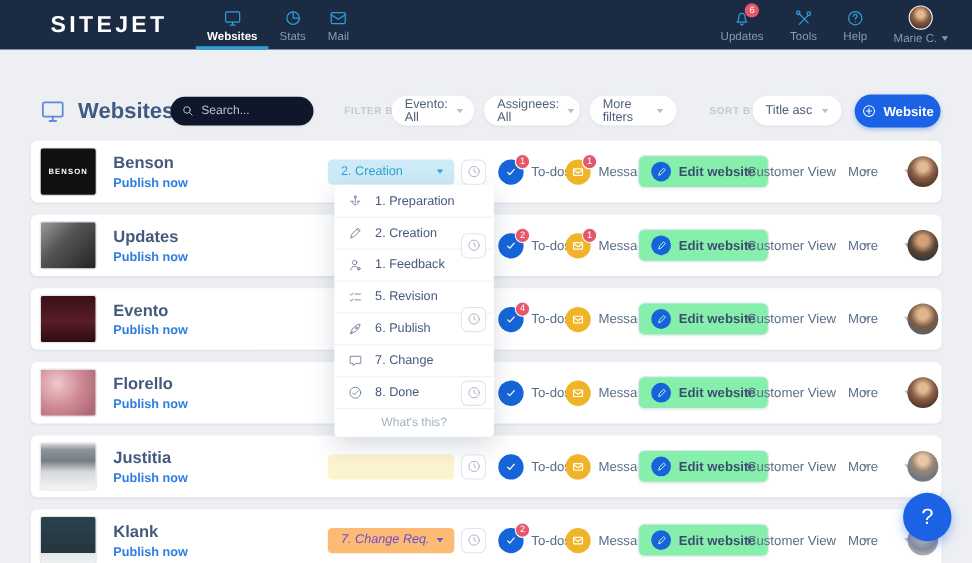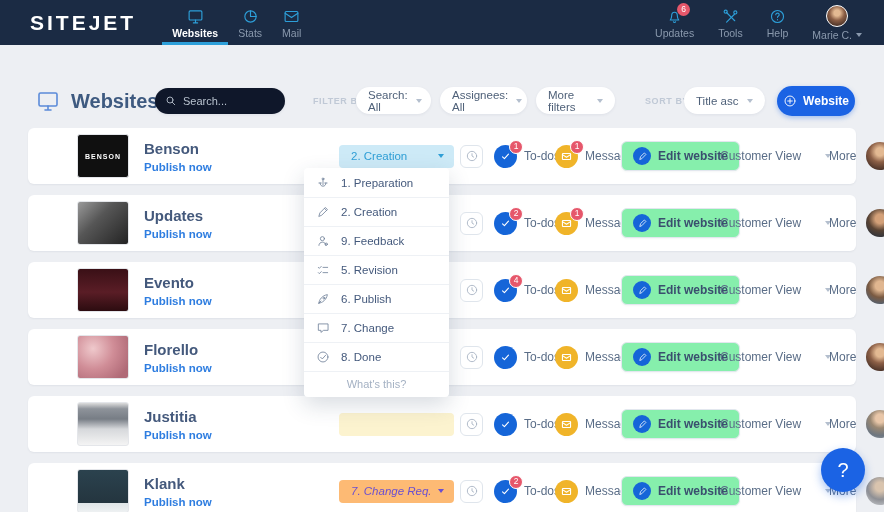--- a/index.html
+++ b/index.html
@@ -1,21 +1,21 @@
 <!DOCTYPE html>
 <html><head>
 <meta charset="utf-8">
 <style>
   * { margin:0; padding:0; box-sizing:border-box; }
   html,body { width:884px; height:512px; overflow:hidden; }
   body { font-family:"Liberation Sans", sans-serif; background:#edeff3; position:relative; }
 
   
   .navbar { position:relative; height:45px; background:#1b2b44; display:flex; align-items:stretch; }
-  .logo { color:#fff; font-size:21px; font-weight:bold; letter-spacing:3px; line-height:45px; margin-left:30px; }
+  .logo { color:#fff; font-size:21px; font-weight:bold; letter-spacing:3px; line-height:45px; margin-left:46px; }
   .nav-tabs { display:flex; margin-left:26px; }
   .nav-tab { position:relative; display:flex; flex-direction:column; align-items:center; justify-content:center; gap:2px; padding:4px 10px 3px; cursor:pointer; }
   .nav-tab .nv-ic { width:17px; height:17px; }
   .nav-tab .nv-ic svg { width:17px; height:17px; stroke:#2d9fd9; fill:none; stroke-width:1.6; stroke-linecap:round; stroke-linejoin:round; }
   .nav-label { font-size:10.5px; color:#8a99ad; }
   .nav-tab.active .nav-label { color:#ffffff; font-weight:bold; }
   .nav-tab.active::after { content:""; position:absolute; left:0; right:0; bottom:0; height:3px; background:#2d9fd9; }
   .nav-right { display:flex; margin-left:auto; margin-right:14px; gap:8px; }
   .nav-util { position:relative; display:flex; flex-direction:column; align-items:center; justify-content:center; gap:2px; padding:4px 8px 3px; cursor:pointer; }
   .nav-util .nv-ic { position:relative; width:17px; height:17px; }
@@ -47,21 +47,21 @@
   .fp-status { left:356px; width:75px; }
   .fp-assignees { left:440px; width:87px; }
   .fp-more { left:536px; width:79px; }
   .fp-sort { left:684px; width:81px; }
   .add-btn { left:777px; width:78px; height:30px; top:1px; background:#1b63e4; border-radius:15px; color:#fff; font-size:12px; font-weight:bold; gap:6px; justify-content:center; cursor:pointer; box-shadow:0 2px 5px rgba(27,99,228,0.35); }
   .add-btn svg { width:14px; height:14px; stroke:#fff; fill:none; stroke-width:1.6; stroke-linecap:round; }
 
   
   .rows { margin:11px 28px 0; }
   .card { position:relative; height:56px; background:#fff; border-radius:6px; box-shadow:0 1px 2px rgba(50,70,100,0.07); margin-bottom:11px; }
-  .col { position:absolute; top:0; height:100%; display:flex; align-items:center;margin-left:41px; }
+  .col { position:absolute; top:0; height:100%; display:flex; align-items:center; }
   .col-thumb { left:8px; }
   .thumb { position:relative; width:52px; height:44px; border-radius:3px; border:1px solid #e4e6ea; display:flex; align-items:center; justify-content:center; overflow:hidden; cursor:pointer; }
   .thumb-text { color:#fff; font-size:7px; font-weight:bold; letter-spacing:1px; }
   .thumb-benson { background:#101010; }
   .thumb-estilo { background:linear-gradient(135deg,#9a9a9a 0%,#565656 40%,#232323 100%); }
   .thumb-evento { background:linear-gradient(180deg,#3a1016 0%,#5a1d26 55%,#2c0c10 100%); }
   .thumb-florello { background:radial-gradient(circle at 30% 30%,#efc9cc 0%,#d08d97 45%,#b06a77 85%); }
   .thumb-justitia { background:linear-gradient(180deg,#dcdcdc 0%,#8e939a 14%,#777d85 38%,#d6d8db 62%,#f4f4f4 100%); }
   .thumb-klank { background:linear-gradient(180deg,#2b424e 0%,#24353f 78%,#dfe5e7 78%,#eef1f2 100%); }
 
@@ -88,21 +88,21 @@
   .col-todos { left:425px; gap:7px; }
   .col-msgs  { left:486px; gap:7px; }
 
   .col-edit { left:552px; }
   .edit-btn { display:flex; align-items:center; gap:7px; height:30px; padding:0 11px; background:#86efac; border:1px solid #e2e7ee; border-radius:6px; box-shadow:0 1px 2px rgba(50,70,100,0.05); cursor:pointer; }
   .edit-btn .pencil-circle { width:18px; height:18px; border-radius:50%; background:#1565d8; display:flex; align-items:center; justify-content:center; }
   .edit-btn .pencil-circle svg { width:9px; height:9px; stroke:#fff; fill:none; stroke-width:2; stroke-linecap:round; }
   .edit-label { font-size:12px; font-weight:bold; color:#3a4f6e; }
 
   .col-cv { left:651px; gap:24px; cursor:pointer; }
-  .col-more { left:760px; gap:24px; cursor:pointer; }
+  .col-more { left:743px; gap:24px; cursor:pointer; }
   .col-avatar { left:797px; }
   .avatar { width:28px; height:28px; border-radius:50%; cursor:pointer; }
   .av-w1 { background:radial-gradient(circle at 50% 35%, #e3b992 18%, #8c5f46 45%, #4e352a 78%); }
   .av-m1 { background:radial-gradient(circle at 50% 35%, #d3a078 20%, #5a4434 50%, #30343c 82%); }
   .av-m2 { background:radial-gradient(circle at 50% 35%, #e0b690 20%, #7a5a42 50%, #55606e 82%); }
   .av-suit { background:radial-gradient(circle at 50% 30%, #e8c6a8 18%, #9a8873 40%, #6d7680 72%, #9aa2ac 100%); }
   .av-grey { background:radial-gradient(circle at 50% 35%, #d9c4ae 20%, #8e8f94 55%, #c4c7cb 92%); }
 
   
   .dropdown { position:absolute; left:304px; top:168px; width:145px; background:#fff; border-radius:4px; box-shadow:0 8px 22px rgba(40,60,90,0.18); z-index:40; }
@@ -191,21 +191,21 @@
   </div>
   <div class="ph-item search-pill">
     <svg viewBox="0 0 24 24">
         <circle cx="10" cy="10" r="6"></circle>
         <path d="M14.5 14.5L19.5 19.5"></path>
       </svg>
     <input type="text" placeholder="Search..." style="">
   </div>
   <span class="ph-item meta-label lbl-filter">FILTER BY:</span>
   <div class="ph-item filter-pill fp-status">
-    <span>Search: All</span>
+    <span>Evento: All</span>
       <span class="caret small"></span>
   </div>
   <div class="ph-item filter-pill fp-assignees">
     <span>Assignees: All</span>
       <span class="caret small"></span>
   </div>
   <div class="ph-item filter-pill fp-more">
     <span>More filters</span>
       <span class="caret small"></span>
   </div>
@@ -604,21 +604,21 @@
         <path d="M14.5 5.8l3.6 3.6"></path>
       </svg>
     <span class="dd-label">2. Creation</span>
   </div>
   <div class="dd-item">
     <svg viewBox="0 0 24 24">
         <circle cx="11" cy="8" r="3.5"></circle>
         <path d="M5 19.5c0-3.2 2.7-5.5 6-5.5s6 2.3 6 5.5"></path>
         <circle cx="17.5" cy="17.5" r="2"></circle>
       </svg>
-    <span class="dd-label">9. Feedback</span>
+    <span class="dd-label">1. Feedback</span>
   </div>
   <div class="dd-item">
     <svg viewBox="0 0 24 24">
         <path d="M4 7.5l1.7 1.7L9 5.8"></path>
         <path d="M12 7.5h8"></path>
         <path d="M4 16.5l1.7 1.7L9 14.8"></path>
         <path d="M12 16.5h8"></path>
       </svg>
     <span class="dd-label">5. Revision</span>
   </div>

